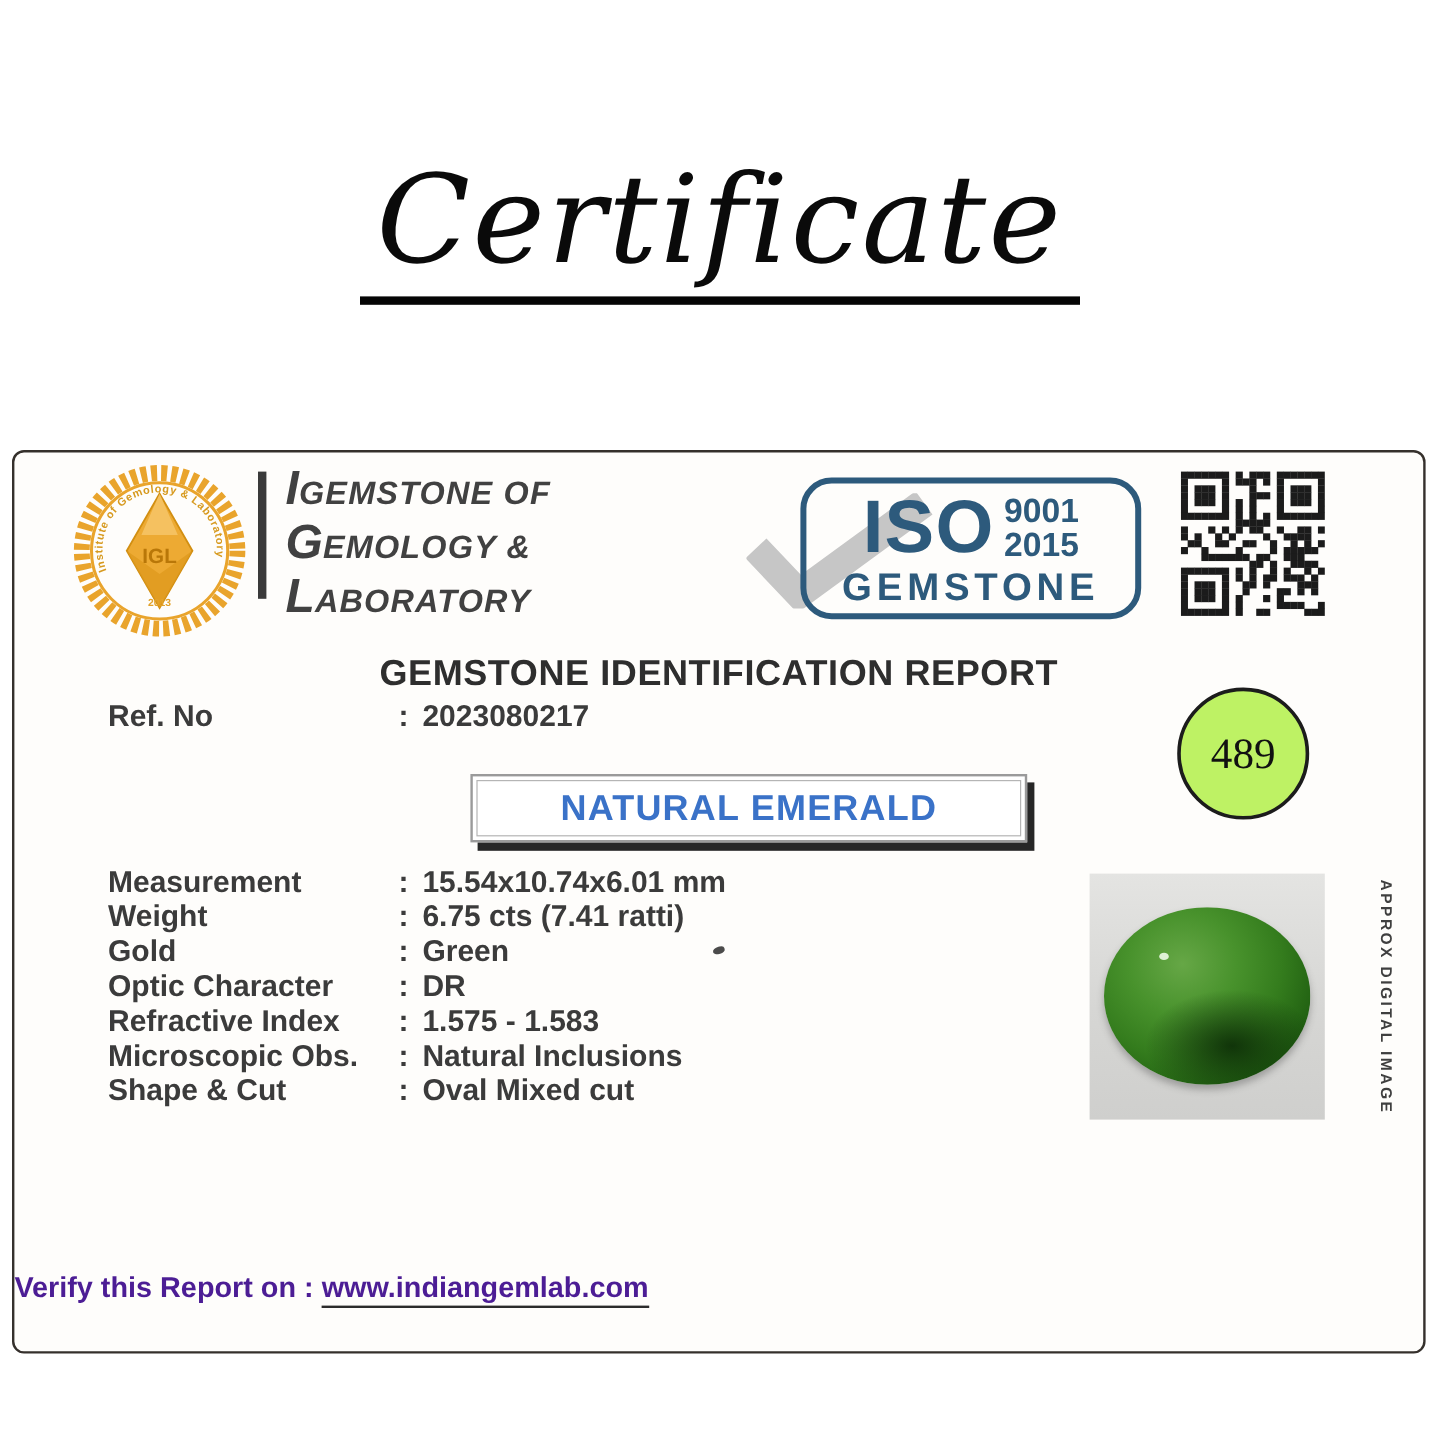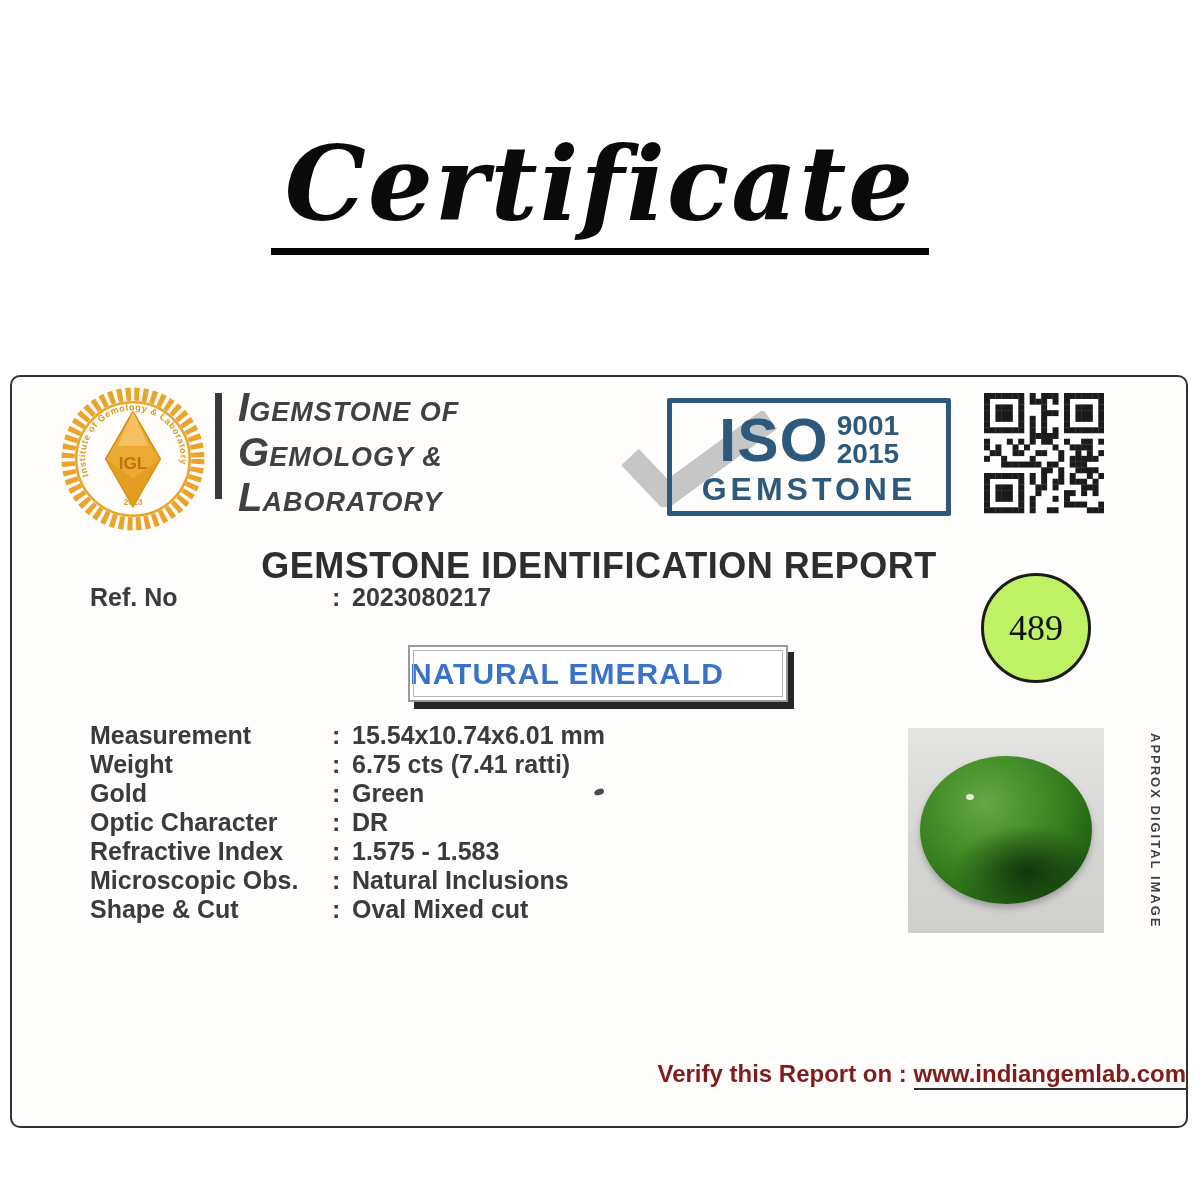--- a/index.html
+++ b/index.html
@@ -2,66 +2,66 @@
 <html><head>
 <meta charset="utf-8">
 <style>
   * { margin:0; padding:0; box-sizing:border-box; }
   body { background:#ffffff; font-family:"Liberation Sans", sans-serif; }
   .page { position:relative; width:1200px; height:1200px; background:#ffffff; overflow:hidden; }
 
   
   .cert-title { position:absolute; top:128px; left:0; width:100%; text-align:center; }
   .cert-title span {
-    font-family:"DejaVu Serif", serif; font-style:italic; font-weight:bold;
+    font-family:"DejaVu Serif", serif; font-style:italic; font-weight:normal;
     font-size:102px; color:#0a0a0a; letter-spacing:2px;
     border-bottom:7px solid #050505; padding:0 14px 4px 14px; line-height:1.1;
   }
 
   
   .card { position:absolute; left:10px; top:375px; width:1178px; height:753px;
     background:#fefdfb; border:2px solid #35302c; border-radius:10px; }
 
   
   .seal { position:absolute; left:45px; top:6px; width:152px; height:152px; }
   .divider-bar { position:absolute; left:203px; top:16px; width:7px; height:106px; background:#3a3a3a; }
   .org-name { position:absolute; left:226px; top:12px; color:#414141; font-weight:bold; font-style:italic; }
   .org-name .line { line-height:37px; white-space:nowrap; }
   .org-name .cap { font-size:40px; }
   .org-name .rest { font-size:27px; letter-spacing:1px; }
 
   .check-mark { position:absolute; left:610px; top:34px; width:156px; height:96px; z-index:0; }
   .iso-badge { position:absolute; left:655px; top:21px; width:284px; height:118px;
-    border:5px solid #2d5a7c; border-radius:2px; z-index:1;
+    border:5px solid #2d5a7c; border-radius:26px; z-index:1;
     display:flex; flex-direction:column; align-items:center; justify-content:center;
     color:#2d5a7c; background:transparent; }
   .iso-top { display:flex; align-items:center; gap:8px; line-height:1; }
   .iso-word { font-size:62px; font-weight:bold; letter-spacing:1px; }
   .iso-nums { display:flex; flex-direction:column; font-size:28px; font-weight:bold; line-height:28px; }
   .iso-certified { font-size:32px; font-weight:bold; letter-spacing:4px; margin-top:2px; line-height:1; }
 
   .qr { position:absolute; left:972px; top:14px; width:120px; height:124px; }
 
   
   .report-title { position:absolute; left:0; top:168px; width:100%; text-align:center;
-    font-size:36px; font-weight:bold; color:#2e2e2e; letter-spacing:0.5px; }
+    font-size:30px; font-weight:bold; color:#2e2e2e; letter-spacing:0.5px; }
   .ref-row { position:absolute; left:78px; top:206px; width:700px; font-size:25px; font-weight:bold; color:#3b3b3b; }
   .ref-row .lbl { position:absolute; left:0; }
   .ref-row .colon { position:absolute; left:242px; }
   .ref-row .val { position:absolute; left:262px; }
 
   .serial-circle { position:absolute; left:969px; top:196px; width:110px; height:110px;
     border:3px solid #1c1c1c; border-radius:50%; background:#bef264;
     display:flex; align-items:center; justify-content:center;
     font-family:Liberation Serif, serif; font-size:36px; color:#111; }
 
   
-  .stone-plate { position:absolute; left:396px; top:268px; width:380px; height:57px;
+  .stone-plate { position:absolute; left:380px; top:268px; width:464px; height:57px;
     background:#ffffff; border:2px solid #9a9a9a;
-    box-shadow:6px 7px 0 #262626; display:flex; align-items:center; }
+    box-shadow:6px 7px 0 #262626; display:flex; align-items:center; justify-content:center; }
   .stone-plate::before { content:""; position:absolute; inset:3px; border:1px solid #b5b5b5; }
   .stone-plate span { font-size:30px; font-weight:bold; letter-spacing:1px; color:#3a72c8; }
 
   
   .props { position:absolute; left:78px; top:344px; font-size:25px; font-weight:bold; color:#3b3b3b; }
   .props .row { position:relative; height:29px; white-space:nowrap; }
   .props .lbl { display:inline-block; width:242px; }
   .props .colon { display:inline-block; width:20px; }
 
   .ink-speck { position:absolute; left:582px; top:412px; width:10px; height:6px;
@@ -77,22 +77,22 @@
     box-shadow:0 4px 6px rgba(60,60,60,0.35); }
   .gem-glint { position:absolute; left:46px; top:38px; width:8px; height:6px; border-radius:50%;
     background:rgba(245,255,240,0.85); }
   .photo-caption { position:absolute; left:1136px; top:356px; height:196px;
     writing-mode:vertical-rl; text-orientation:mixed;
     font-size:13px; font-weight:bold; letter-spacing:2px; color:#3f3f3f; }
 
   
   .disclaimer { position:absolute; left:0; top:647px; width:100%; text-align:center;
     font-size:20px; font-weight:600; color:#3f3f3f; letter-spacing:0.2px; }
-  .verify-row { position:absolute; left:0; top:683px; width:100%; text-align:right;
-    font-size:24px; color:#7f1d1d; }
+  .verify-row { position:absolute; left:0; top:683px; width:100%; text-align:left;
+    font-size:24px; color:#4c1d95; }
   .verify-row .v-lbl { font-weight:600; }
   .verify-row .v-url { font-weight:bold; border-bottom:2px solid #2c2c2c; padding-bottom:1px; }
 </style>
 </head>
 <body>
 
 <div class="page">
 
   <div class="cert-title">
     <span>Certificate</span>

